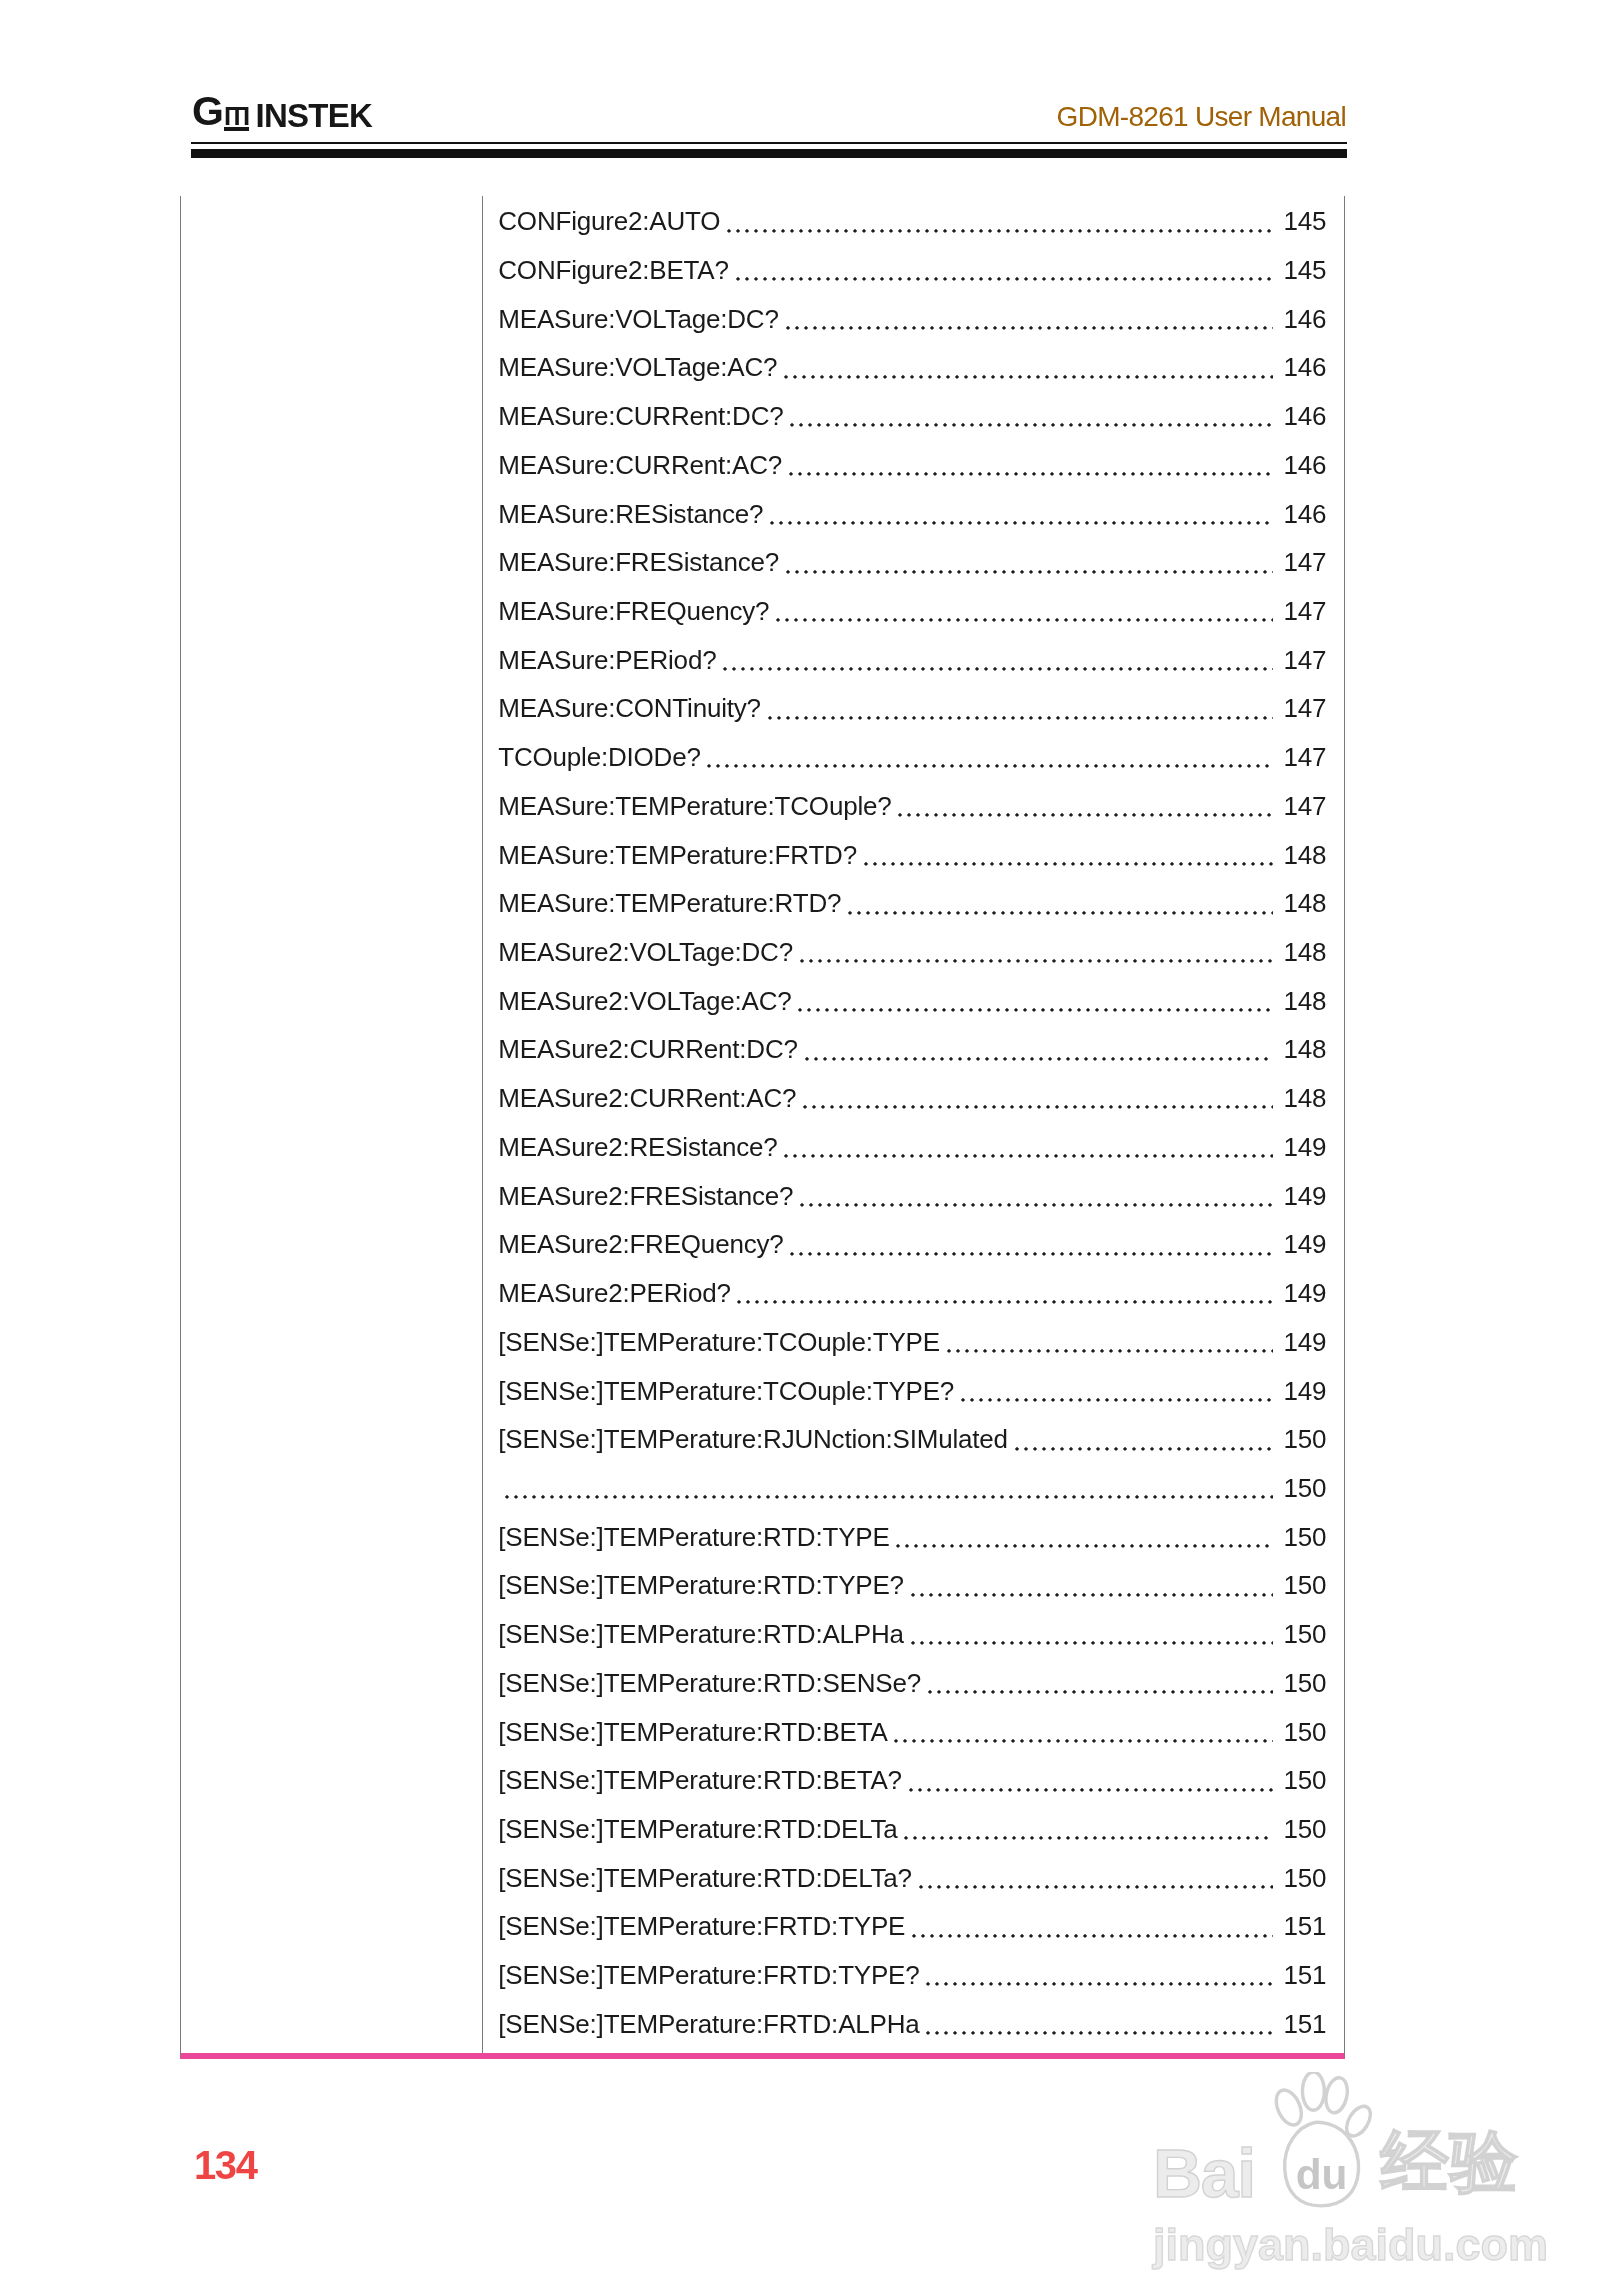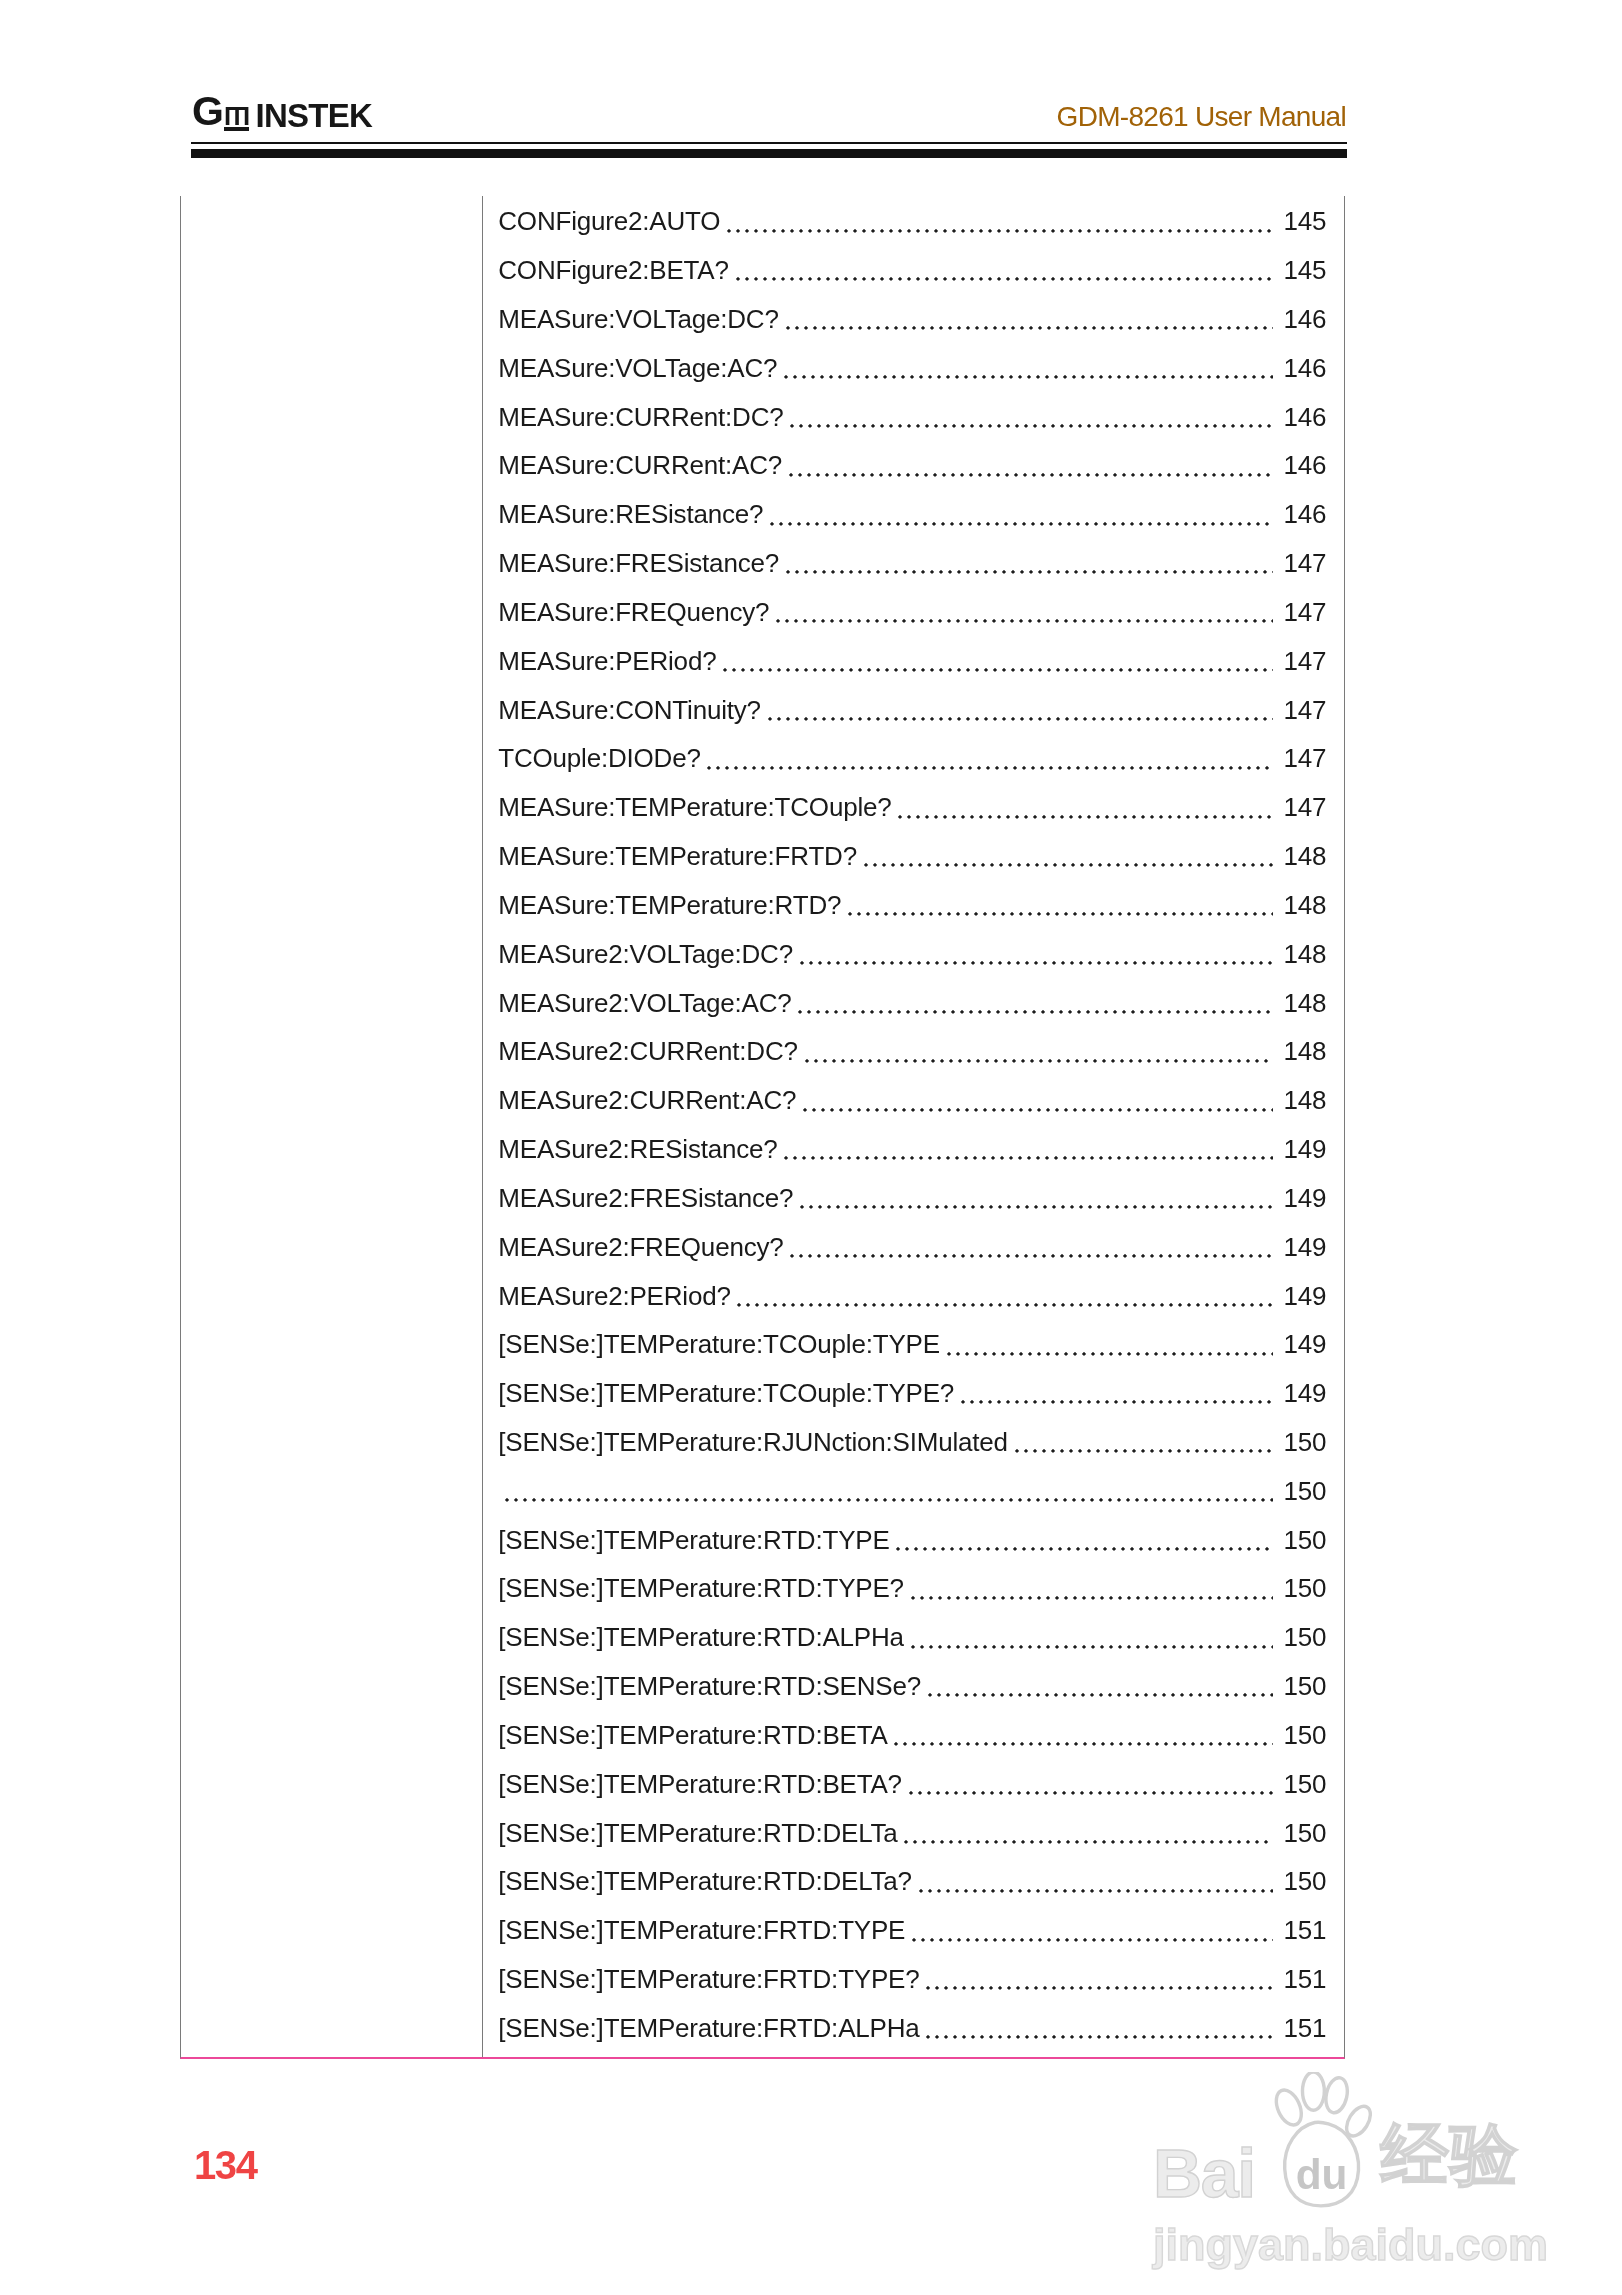--- a/index.html
+++ b/index.html
@@ -28,21 +28,21 @@
     font-size:28px;font-weight:normal;letter-spacing:-0.7px;color:#a16207;
     white-space:nowrap;
   }
   .rule-thin{position:absolute;left:191px;top:142px;width:1156px;height:2px;background:#111;}
   .rule-thick{position:absolute;left:191px;top:149px;width:1156px;height:8.9px;background:#111;}
 
   
   .toc-table{
     position:absolute;left:180px;top:196px;width:1165px;height:1863px;
     border-left:1.4px solid #7a7a7a;border-right:1.4px solid #7a7a7a;
-    border-bottom:2px solid #ec4899;box-sizing:border-box;
+    border-bottom:6px solid #ec4899;box-sizing:border-box;
   }
   .col-divider{position:absolute;left:301px;top:0;bottom:0;width:1.4px;background:#7a7a7a;}
   .toc-list{
     position:absolute;left:303px;right:0;top:0;bottom:0;
     display:flex;flex-direction:column;
     padding:1.4px 17.7px 4.1px 14.3px;box-sizing:border-box;
   }
   .toc-row{
     flex:1;display:flex;align-items:center;min-height:0;
     font-size:26px;letter-spacing:-0.2px;white-space:nowrap;
@@ -63,21 +63,21 @@
 
   
   .watermark{
     position:absolute;left:1153px;top:2072px;width:409px;
     color:#ececec;-webkit-text-stroke:1.4px #d2d2d2;
     font-weight:bold;line-height:1;
   }
   .wm-row1{display:flex;align-items:flex-end;}
   .wm-bai{font-size:68px;letter-spacing:-1.4px;}
   .wm-paw{margin:0 1.4px -5.5px 1.4px;}
-  .wm-suffix{font-size:68px;margin-bottom:19px;letter-spacing:1.4px;}
+  .wm-suffix{font-size:68px;margin-bottom:12px;letter-spacing:1.4px;}
   .wm-url{font-size:45px;margin-top:15px;letter-spacing:0px;-webkit-text-stroke:1.4px #d8d8d8;}
 </style>
 </head>
 <body>
 
 <div class="logo">
   <span class="g">G</span>
     <span class="w-wrap"><span class="w">Ш</span></span>
     <span class="instek">INSTEK</span>
 </div>

